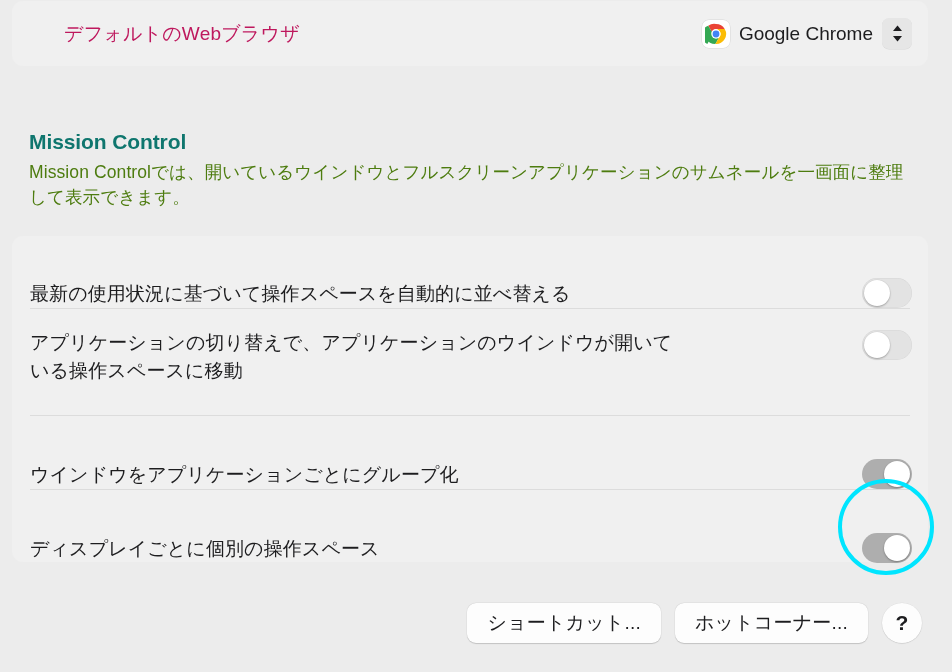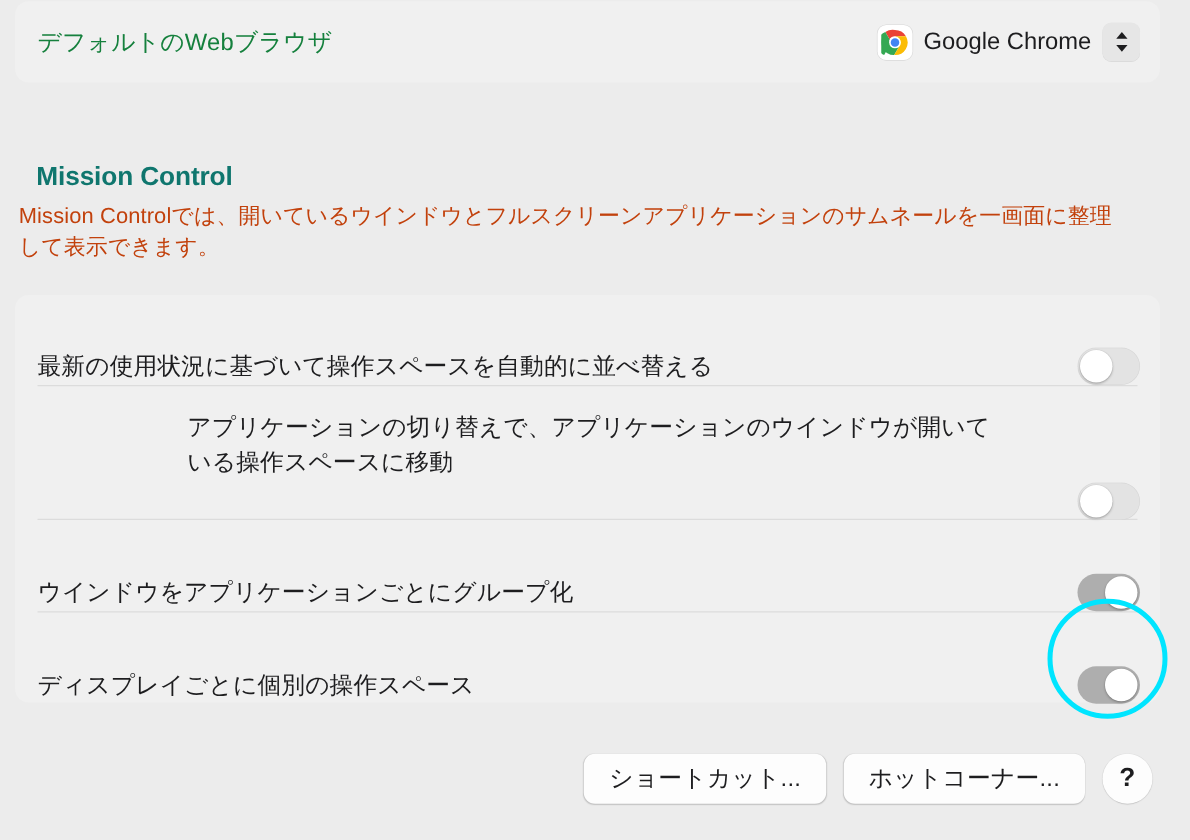--- a/index.html
+++ b/index.html
@@ -36,22 +36,23 @@
     position: absolute;
     left: 0; top: 0; right: 0; bottom: 0;
     display: flex;
     align-items: center;
     padding: 0 16px 0 18px;
     box-sizing: border-box;
   }
   #browser-label {
     font-size: 19px;
     letter-spacing: 0.2px;
-    color: #15803d;
+    color: #be185d;
     white-space: nowrap;
+    margin-left: 34px;
   }
   #browser-control {
     margin-left: auto;
     display: flex;
     align-items: center;
     gap: 9px;
   }
   .app-icon {
     width: 28px;
     height: 28px;
@@ -86,26 +87,26 @@
     position: absolute;
     left: 29px;
     top: 130px;
     font-size: 21px;
     font-weight: bold;
     letter-spacing: -0.1px;
     color: #0f766e;
   }
   #section-desc {
     position: absolute;
-    left: 15px;
+    left: 29px;
     top: 160px;
     width: 884px;
     font-size: 17.5px;
     line-height: 25px;
-    color: #c2410c;
+    color: #4d7c0f;
     letter-spacing: 0.1px;
   }
 
   
   #mission-card {
     left: 12px;
     top: 236px;
     width: 916px;
     height: 326px;
   }
@@ -253,21 +254,21 @@
     <span class="row-label">
       <span>最新の使用状況に基づいて操作スペースを自動的に並べ替える</span>
     </span>
     <span class="toggle off">
       <span class="knob"></span>
     </span>
   </div>
 
   <div class="divider"></div>
 
-  <div class="setting-row" style="height:106px; align-items:center; padding-top:20px;flex-direction:column;">
+  <div class="setting-row" style="height:106px; align-items:flex-start; padding-top:20px;">
     <span class="row-label">
       <span>アプリケーションの切り替えで、アプリケーションのウインドウが開いて</span>
       <span class="l2">いる操作スペースに移動</span>
     </span>
     <span class="toggle off" style="margin-top:1px;">
       <span class="knob"></span>
     </span>
   </div>
 
   <div class="divider"></div>

